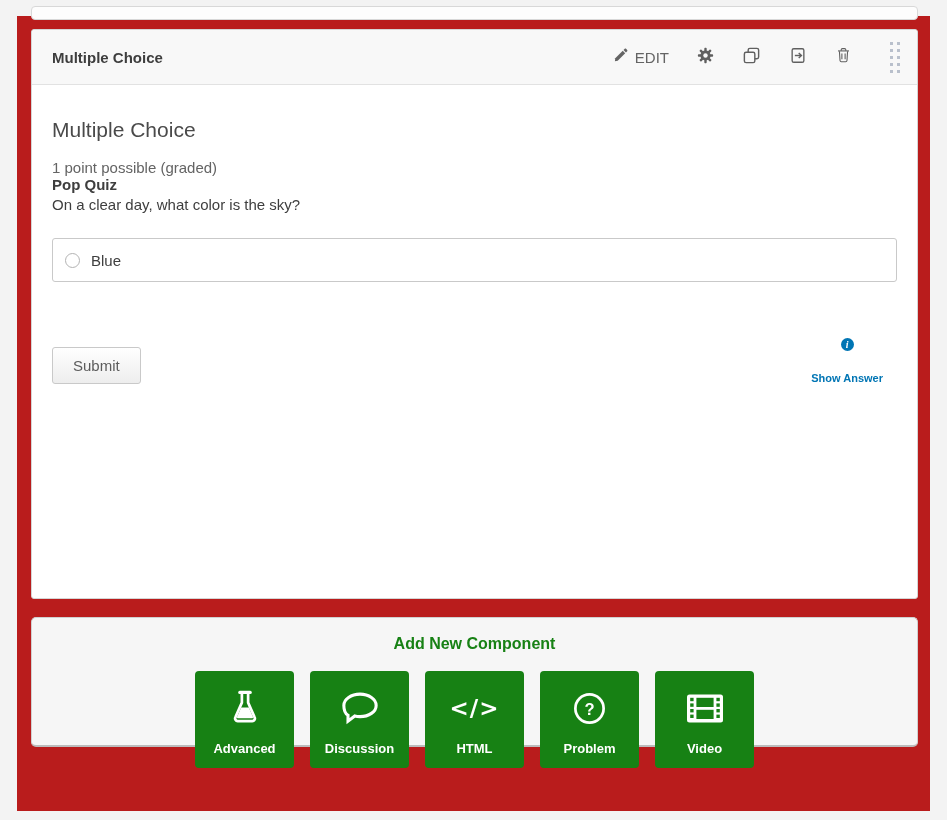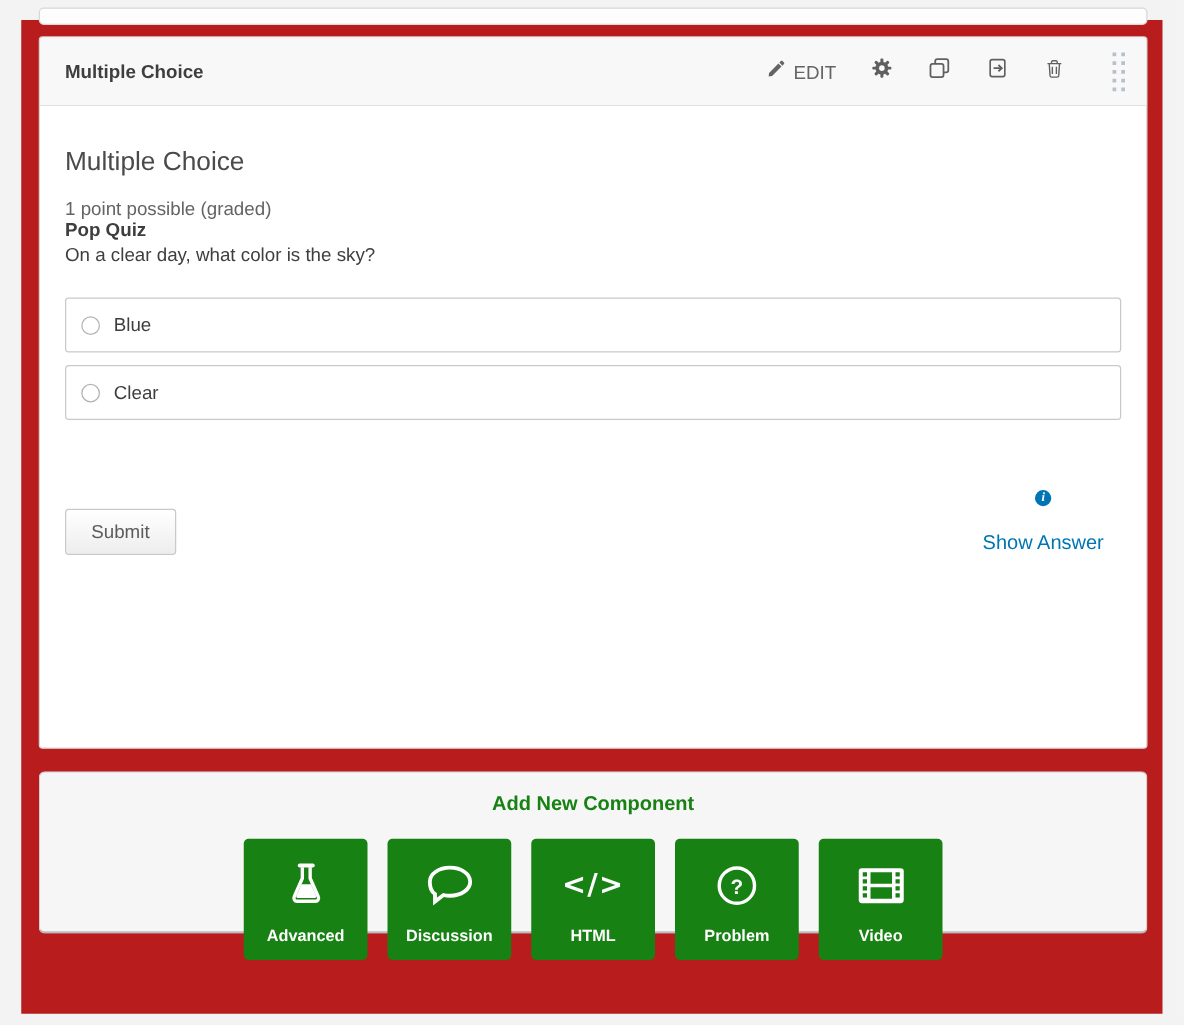--- a/index.html
+++ b/index.html
@@ -37,21 +37,21 @@
   .option-label { font-size:15px; color:#3e3e3e; }
 
   .actions-row { display:flex; justify-content:space-between; align-items:flex-end; margin-top:52px; }
   .submit-btn { font-size:15px; color:#5c5c5c; padding:9px 20px; border:1px solid #c9c9c9;
     border-radius:3px; background:linear-gradient(#ffffff,#ededed); cursor:pointer;
     font-family:"Liberation Sans","DejaVu Sans",sans-serif; }
   .show-answer { text-align:center; margin-right:14px; cursor:pointer; }
   .info-icon { width:13px; height:13px; border-radius:50%; background:#0075b4; color:#fff;
     font-size:10px; font-weight:bold; font-style:italic; line-height:13px;
     display:inline-block; font-family:"Liberation Serif",serif; }
-  .show-answer-label { margin-top:20px; color:#0075b4; font-size:16px; }
+  .show-answer-label { margin-top:20px; color:#0075b4; font-size:11px;font-weight:bold; }
 
   
   .add-panel { position:absolute; left:14px; top:601px; width:887px; height:130px;
     background:#f6f6f6; border:1px solid #d0d0d0; border-bottom:2px solid #bcbcbc;
     border-radius:5px; text-align:center; }
   .add-title { margin-top:17px; font-size:16px; font-weight:700; color:#178114; }
   .component-buttons { display:flex; justify-content:center; gap:16px; margin-top:18px; }
   .comp-btn { width:99px; height:97px; background:#178114; border-radius:4px; color:#fff;
     display:flex; flex-direction:column; align-items:center; justify-content:space-between;
     padding:15px 0 12px; cursor:pointer; }
@@ -141,24 +141,20 @@
         <div class="problem-heading">Multiple Choice</div>
         <div class="points">1 point possible (graded)</div>
         <div class="quiz-title">Pop Quiz</div>
         <div class="question">On a clear day, what color is the sky?</div>
 
         <div class="options">
           <div class="option">
             <span class="radio"></span>
             <span class="option-label">Blue</span>
           </div>
-          <div class="option">
-            <span class="radio"></span>
-            <span class="option-label">Clear</span>
-          </div>
         </div>
 
         <div class="actions-row">
           <button class="submit-btn">Submit</button>
           <div class="show-answer">
             <span class="info-icon">i</span>
             <div class="show-answer-label">Show Answer</div>
           </div>
         </div>
       </div>

